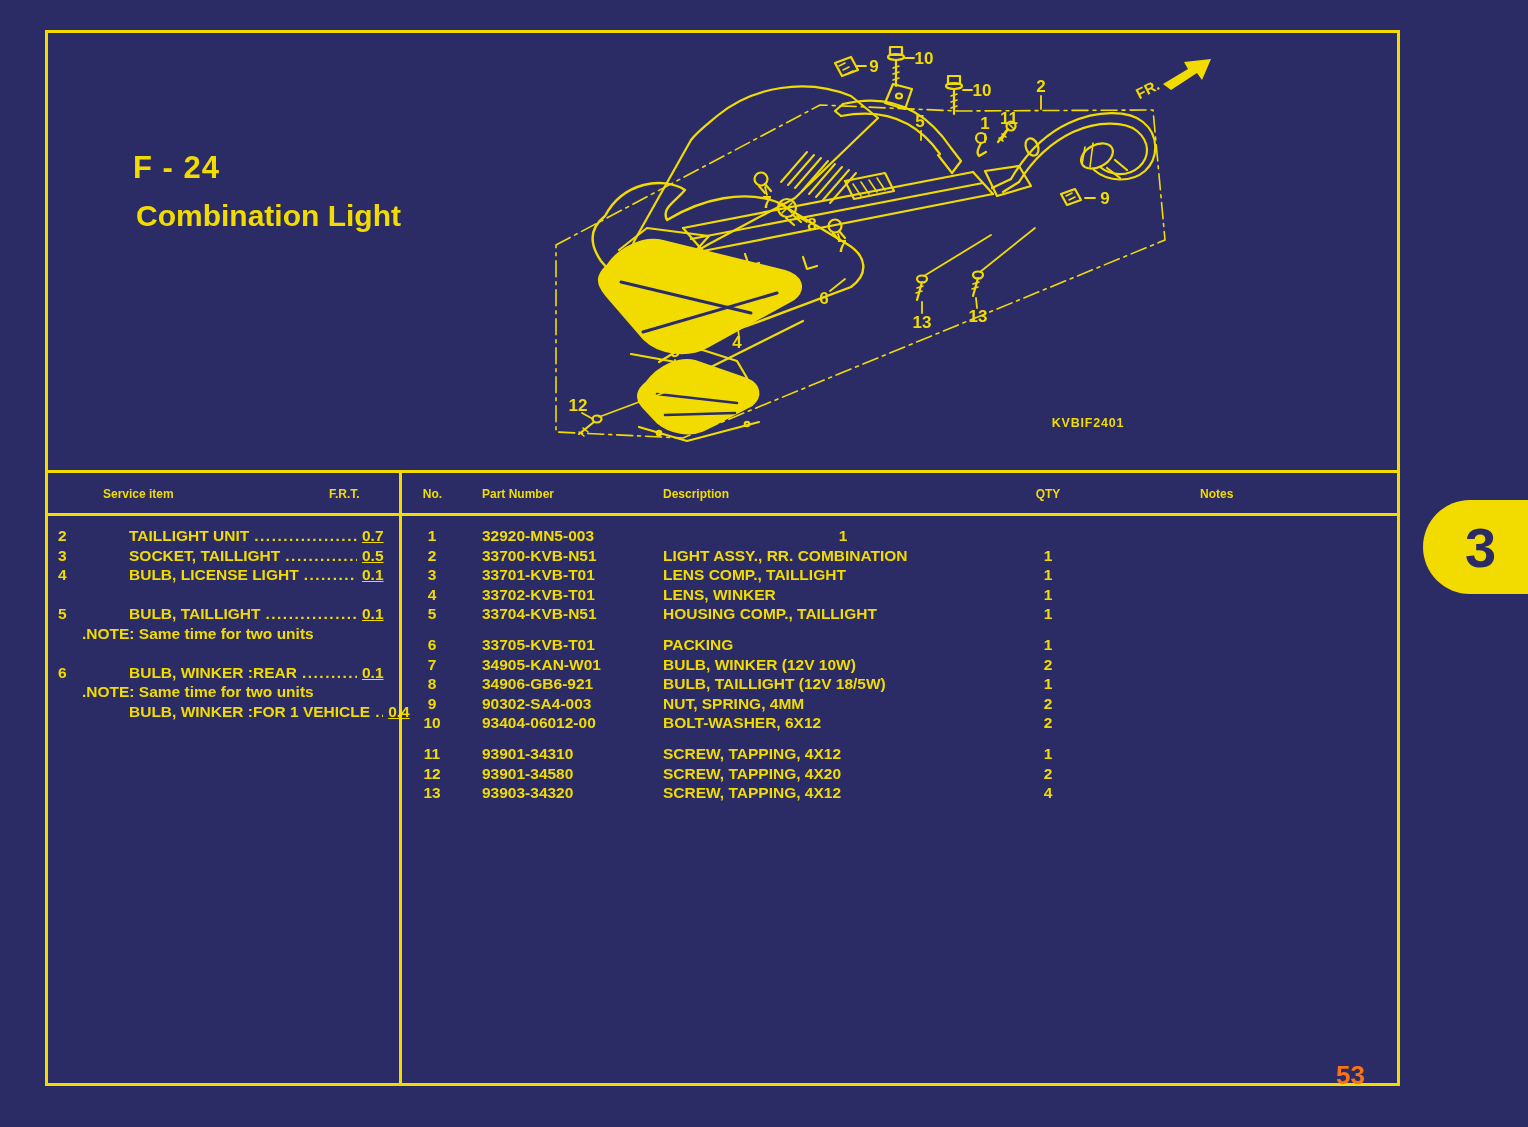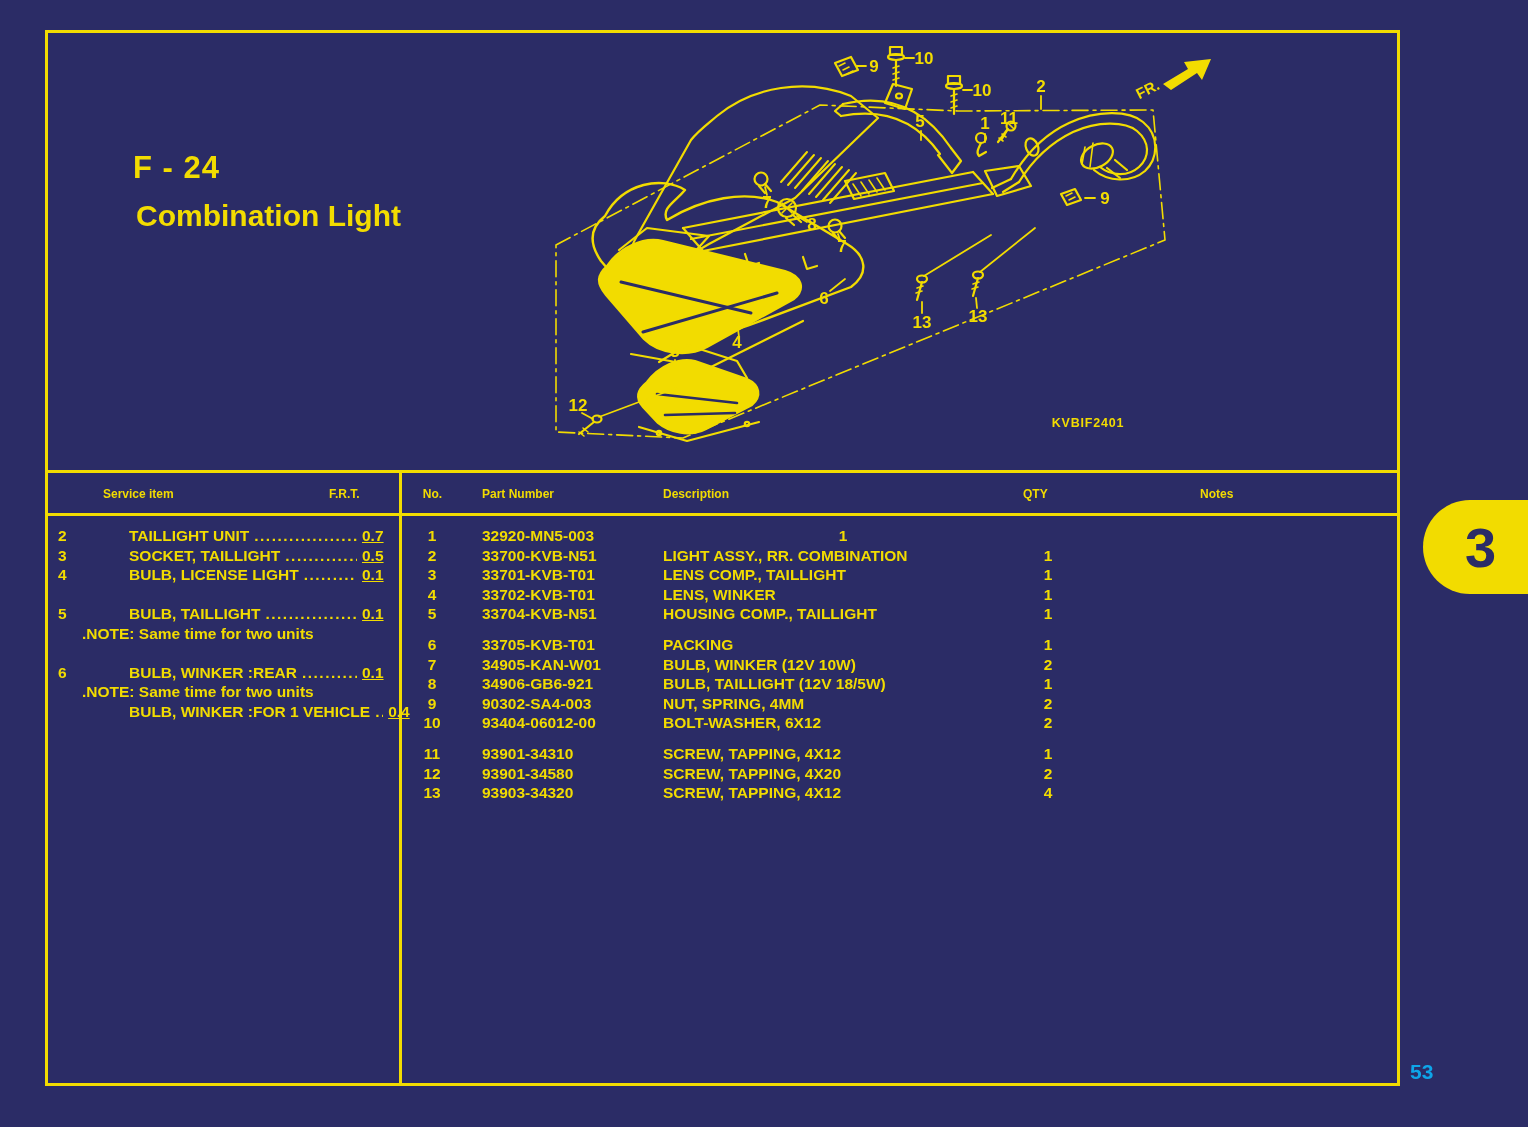--- a/index.html
+++ b/index.html
@@ -24,21 +24,21 @@
   }
   .vdivider{left:399px;top:470px;width:3px;height:616px;background:#F2DC00;}
   .hdr-underline-left{left:48px;top:513px;width:351px;height:3px;background:#F2DC00;}
   .hdr-underline-right{left:402px;top:513px;width:995px;height:3px;background:#F2DC00;}
   .th{font-size:12px;font-weight:bold;white-space:nowrap;}
   .th-service{left:103px;top:487px;}
   .th-frt{left:329px;top:487px;}
   .th-no{left:403px;top:487px;width:59px;text-align:center;}
   .th-part{left:482px;top:487px;}
   .th-desc{left:663px;top:487px;}
-  .th-qty{left:1023px;top:487px;width:50px;text-align:left;}
+  .th-qty{left:1023px;top:487px;width:50px;text-align:center;}
   .th-notes{left:1200px;top:487px;}
   
   .svc-rows{left:48px;top:526px;width:342px;font-size:15.5px;font-weight:bold;line-height:19.5px;}
   .svc-row{display:flex;white-space:nowrap;}
   .sno{width:34px;padding-left:10px;box-sizing:border-box;flex:none;}
   .sitem{flex:none;margin-left:47px;}
   .sdots{flex:1;overflow:hidden;margin:0 5px;min-width:8px;}
   .sdots::after{content:"....................................................................................";letter-spacing:1.5px;}
   .sfrt{flex:none;width:28px;text-align:left;text-decoration:underline;}
   .snote{padding-left:34px;}
@@ -50,21 +50,21 @@
   .ppart{padding-left:20px;}
   .pqty{text-align:center;}
   .pgap{height:11px;}
   
   .page-pill{
     left:1423px;top:500px;width:105px;height:94px;background:#F2DC00;
     border-radius:47px 0 0 47px;display:flex;align-items:center;justify-content:center;
   }
   .page-pill span{color:#2B2C66;font-size:56px;font-weight:bold;padding-left:10px;}
   
-  .corner-mark{left:1410px;top:1060px;font-size:21px;font-weight:bold;color:#0ea5e9;}
+  .corner-mark{left:1336px;top:1060px;font-size:26px;font-weight:bold;color:#f97316;}
   
   svg text{font-family:"Liberation Sans",sans-serif;font-weight:bold;fill:#F2DC00;}
   .callout{font-size:17px;}
 </style>
 </head>
 <body>
 
 <div class="abs frame"></div>
 
 <div class="abs fig-code">F - 24</div>

